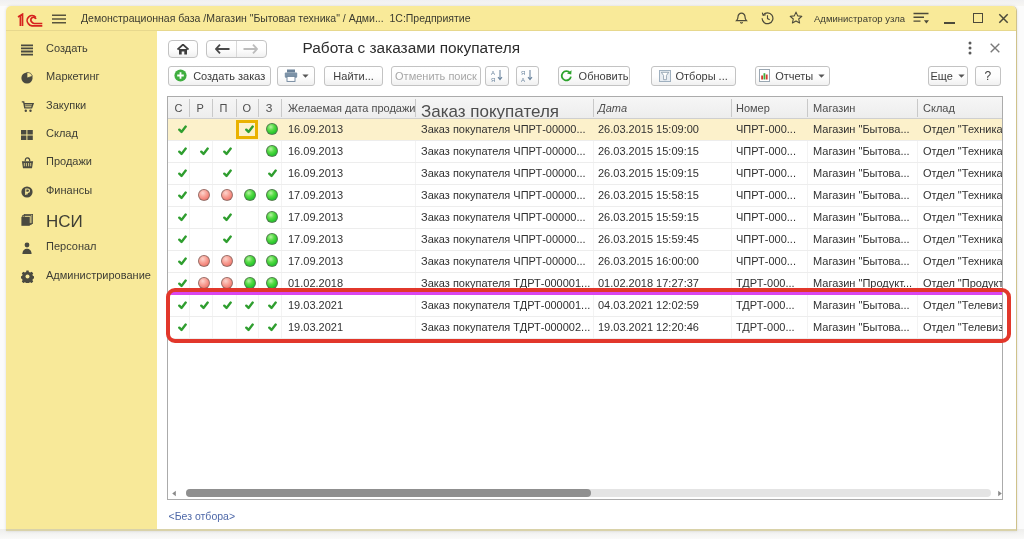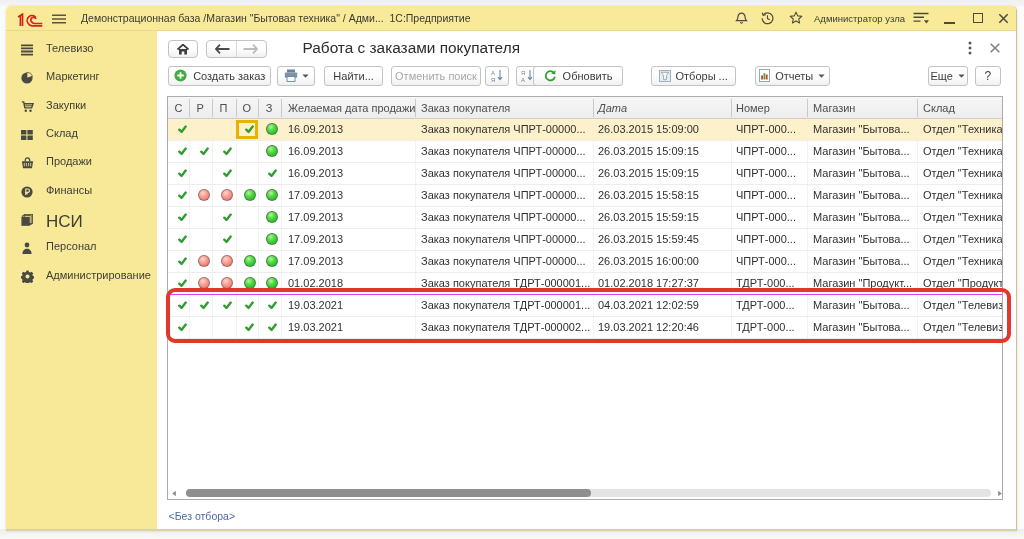--- a/index.html
+++ b/index.html
@@ -62,21 +62,21 @@
 </div>
 <div class="abs" style="left:0;top:24.5px;width:151px;height:499px;background:#f8e999;">
       <div class="abs" style="left:15px;top:11.6px;width:14px;height:14px;"><svg width="12" height="12" viewBox="0 0 12 12">
           <g stroke="#4a4a40" stroke-width="1.8">
             <path d="M0 1.3 H12"></path>
             <path d="M0 4.4 H12"></path>
             <path d="M0 7.5 H12"></path>
             <path d="M0 10.6 H12"></path>
           </g>
         </svg></div>
-      <div class="txt" style="left:40px;top:11.6px;font-size:11px;color:#3e3e35;">Телевизо</div>
+      <div class="txt" style="left:40px;top:11.6px;font-size:11px;color:#3e3e35;">Создать</div>
       <div class="abs" style="left:15px;top:39.9px;width:14px;height:14px;"><svg width="12" height="12" viewBox="0 0 12 12">
           <circle cx="6" cy="6" r="5.6" fill="#4a4a40"></circle>
           <path d="M6 6 L6 0.2 A5.8 5.8 0 0 1 11.5 4.2 Z" fill="#f8e999" stroke="#4a4a40" stroke-width="0.7"></path>
         </svg></div>
       <div class="txt" style="left:40px;top:39.9px;font-size:11px;color:#3e3e35;">Маркетинг</div>
       <div class="abs" style="left:15px;top:68.2px;width:14px;height:14px;"><svg width="13" height="12" viewBox="0 0 13 12">
           <path d="M0.8 0.9 H2.7 L3.8 6.9 H10.6 L12.1 2.7 H3.5" fill="none" stroke="#4a4a40" stroke-width="1.4"></path>
           <circle cx="4.8" cy="9.8" r="1.2" fill="#4a4a40"></circle>
           <circle cx="9.5" cy="9.8" r="1.2" fill="#4a4a40"></circle>
           <path d="M4.2 4.8 H11" stroke="#4a4a40" stroke-width="1"></path>
@@ -172,21 +172,21 @@
         <path d="M9 1 V10 M7 8.2 L9 10.6 L11 8.2" stroke="#6e87a0" stroke-width="1.1" fill="none"></path>
       </svg>
 </div>
 <div class="btn" style="left:509.6px;top:59.5px;width:23.8px;">
   <svg width="12" height="13" viewBox="0 0 12 13">
         <text x="0" y="5.5" font-size="6" fill="#6e87a0">Я</text>
         <text x="0" y="12.5" font-size="6" fill="#6e87a0">А</text>
         <path d="M9 1 V10 M7 8.2 L9 10.6 L11 8.2" stroke="#6e87a0" stroke-width="1.1" fill="none"></path>
       </svg>
 </div>
-<div class="btn" style="left:527px;top:59.5px;width:90px;">
+<div class="btn" style="left:552px;top:59.5px;width:72px;">
   <svg width="13" height="12" viewBox="0 0 13 12" style="margin-right:6px">
         <path d="M10.0 3.0 A4.6 4.6 0 1 0 10.9 6.6" fill="none" stroke="#2da32d" stroke-width="1.8"></path>
         <path d="M11.6 0.2 L11.2 4.4 L7.0 3.6 Z" fill="#2da32d"></path>
       </svg>
   <span>Обновить</span>
 </div>
 <div class="btn" style="left:644.7px;top:59.5px;width:84.9px;">
   <svg width="12" height="12" viewBox="0 0 12 12" style="margin-right:5px">
         <rect x="0.5" y="0.5" width="11" height="11" fill="#e8edf2" stroke="#9fb0bf"></rect>
         <path d="M2.3 2.3 H9.7 L7.4 5.5 V9.7 L4.6 9.7 V5.5 Z" fill="#fff" stroke="#8194a5" stroke-width="0.8"></path>
@@ -213,21 +213,21 @@
 </div>
 <div class="btn" style="left:968.8px;top:59.5px;width:26px;font-size:12px;">?</div>
 <div class="abs" style="left:161px;top:90px;width:836px;height:404px;border:1px solid #ababab;background:#fff;overflow:hidden;">
       <div class="abs" style="left:0;top:0;width:100%;height:21.5px;background:linear-gradient(#f6f6f6,#ededed);border-bottom:1px solid #cfcfcf;"></div>
       <div class="abs" style="left:2.5px;top:4.5px;width:16px;text-align:center;font-size:11px;color:#4d4d4d;">С</div>
       <div class="abs" style="left:24.2px;top:4.5px;width:16px;text-align:center;font-size:11px;color:#4d4d4d;">Р</div>
       <div class="abs" style="left:47.5px;top:4.5px;width:16px;text-align:center;font-size:11px;color:#4d4d4d;">П</div>
       <div class="abs" style="left:70.8px;top:4.5px;width:16px;text-align:center;font-size:11px;color:#4d4d4d;">О</div>
       <div class="abs" style="left:93.2px;top:4.5px;width:16px;text-align:center;font-size:11px;color:#4d4d4d;">З</div>
       <div class="txt" style="left:120px;top:4.5px;font-size:11px;color:#4d4d4d;">Желаемая дата продажи</div>
-      <div class="txt" style="left:253px;top:4.5px;font-size:11px;color:#4d4d4d;">Заказ покупателя</div>
+      <div class="txt" style="left:253px;top:4.5px;font-size:17px;color:#4d4d4d;">Заказ покупателя</div>
       <div class="txt" style="left:430px;top:4.5px;font-size:11px;color:#4d4d4d;font-style:italic;">Дата</div>
       <div class="txt" style="left:568px;top:4.5px;font-size:11px;color:#4d4d4d;">Номер</div>
       <div class="txt" style="left:645px;top:4.5px;font-size:11px;color:#4d4d4d;">Магазин</div>
       <div class="txt" style="left:755px;top:4.5px;font-size:11px;color:#4d4d4d;">Склад</div>
       <div class="abs" style="left:21.0px;top:2px;width:1px;height:17.5px;background:#c9c9c9;"></div>
       <div class="abs" style="left:43.5px;top:2px;width:1px;height:17.5px;background:#c9c9c9;"></div>
       <div class="abs" style="left:67.5px;top:2px;width:1px;height:17.5px;background:#c9c9c9;"></div>
       <div class="abs" style="left:90.0px;top:2px;width:1px;height:17.5px;background:#c9c9c9;"></div>
       <div class="abs" style="left:112.5px;top:2px;width:1px;height:17.5px;background:#c9c9c9;"></div>
       <div class="abs" style="left:247.0px;top:2px;width:1px;height:17.5px;background:#c9c9c9;"></div>
@@ -377,21 +377,21 @@
         <div style="position:absolute;left:53.0px;top:4.5px;width:12px;height:12px;border-radius:50%;background:radial-gradient(circle at 38% 30%, #fcd4cc 0%, #f8a095 42%, #f0766c 80%, #ee6e62 100%);border:1px solid rgba(125,100,95,0.75);"></div>
         <div style="position:absolute;left:75.5px;top:4.5px;width:12px;height:12px;border-radius:50%;background:radial-gradient(circle at 38% 30%, #b8f2a4 0%, #58dc48 35%, #2cc92c 66%, #1ac554 100%);border:1px solid rgba(85,100,80,0.75);"></div>
         <div style="position:absolute;left:98.0px;top:4.5px;width:12px;height:12px;border-radius:50%;background:radial-gradient(circle at 38% 30%, #b8f2a4 0%, #58dc48 35%, #2cc92c 66%, #1ac554 100%);border:1px solid rgba(85,100,80,0.75);"></div>
         <div class="txt" style="left:120px;top:4.5px;font-size:11px;color:#303030;">17.09.2013</div>
         <div class="txt" style="left:253px;top:4.5px;font-size:11px;color:#303030;">Заказ покупателя ЧПРТ-00000...</div>
         <div class="txt" style="left:430px;top:4.5px;font-size:11px;color:#303030;">26.03.2015 16:00:00</div>
         <div class="txt" style="left:568px;top:4.5px;font-size:11px;color:#303030;">ЧПРТ-000...</div>
         <div class="txt" style="left:645px;top:4.5px;font-size:11px;color:#303030;">Магазин "Бытова...</div>
         <div class="txt" style="left:755px;top:4.5px;font-size:11px;color:#303030;">Отдел "Техника д</div>
       </div>
-      <div class="abs" style="left:0;top:175.5px;width:100%;height:22.0px;border-bottom:1px solid #d946ef;">
+      <div class="abs" style="left:0;top:175.5px;width:100%;height:22.0px;border-bottom:3px solid #d946ef;">
         <div style="position:absolute;left:9.5px;top:6.0px;">
           <svg width="9" height="9" viewBox="0 0 9 9" style="display:block">
             <path d="M1.3 4.7 L3.5 6.9 L7.7 1.6" stroke="#2f9e2f" stroke-width="2.4" fill="none" stroke-linecap="round" stroke-linejoin="round"></path>
           </svg>
         </div>
         <div style="position:absolute;left:30.4px;top:4.5px;width:12px;height:12px;border-radius:50%;background:radial-gradient(circle at 38% 30%, #fcd4cc 0%, #f8a095 42%, #f0766c 80%, #ee6e62 100%);border:1px solid rgba(125,100,95,0.75);"></div>
         <div style="position:absolute;left:53.0px;top:4.5px;width:12px;height:12px;border-radius:50%;background:radial-gradient(circle at 38% 30%, #fcd4cc 0%, #f8a095 42%, #f0766c 80%, #ee6e62 100%);border:1px solid rgba(125,100,95,0.75);"></div>
         <div style="position:absolute;left:75.5px;top:4.5px;width:12px;height:12px;border-radius:50%;background:radial-gradient(circle at 38% 30%, #b8f2a4 0%, #58dc48 35%, #2cc92c 66%, #1ac554 100%);border:1px solid rgba(85,100,80,0.75);"></div>
         <div style="position:absolute;left:98.0px;top:4.5px;width:12px;height:12px;border-radius:50%;background:radial-gradient(circle at 38% 30%, #b8f2a4 0%, #58dc48 35%, #2cc92c 66%, #1ac554 100%);border:1px solid rgba(85,100,80,0.75);"></div>
         <div class="txt" style="left:120px;top:4.5px;font-size:11px;color:#303030;">01.02.2018</div>

